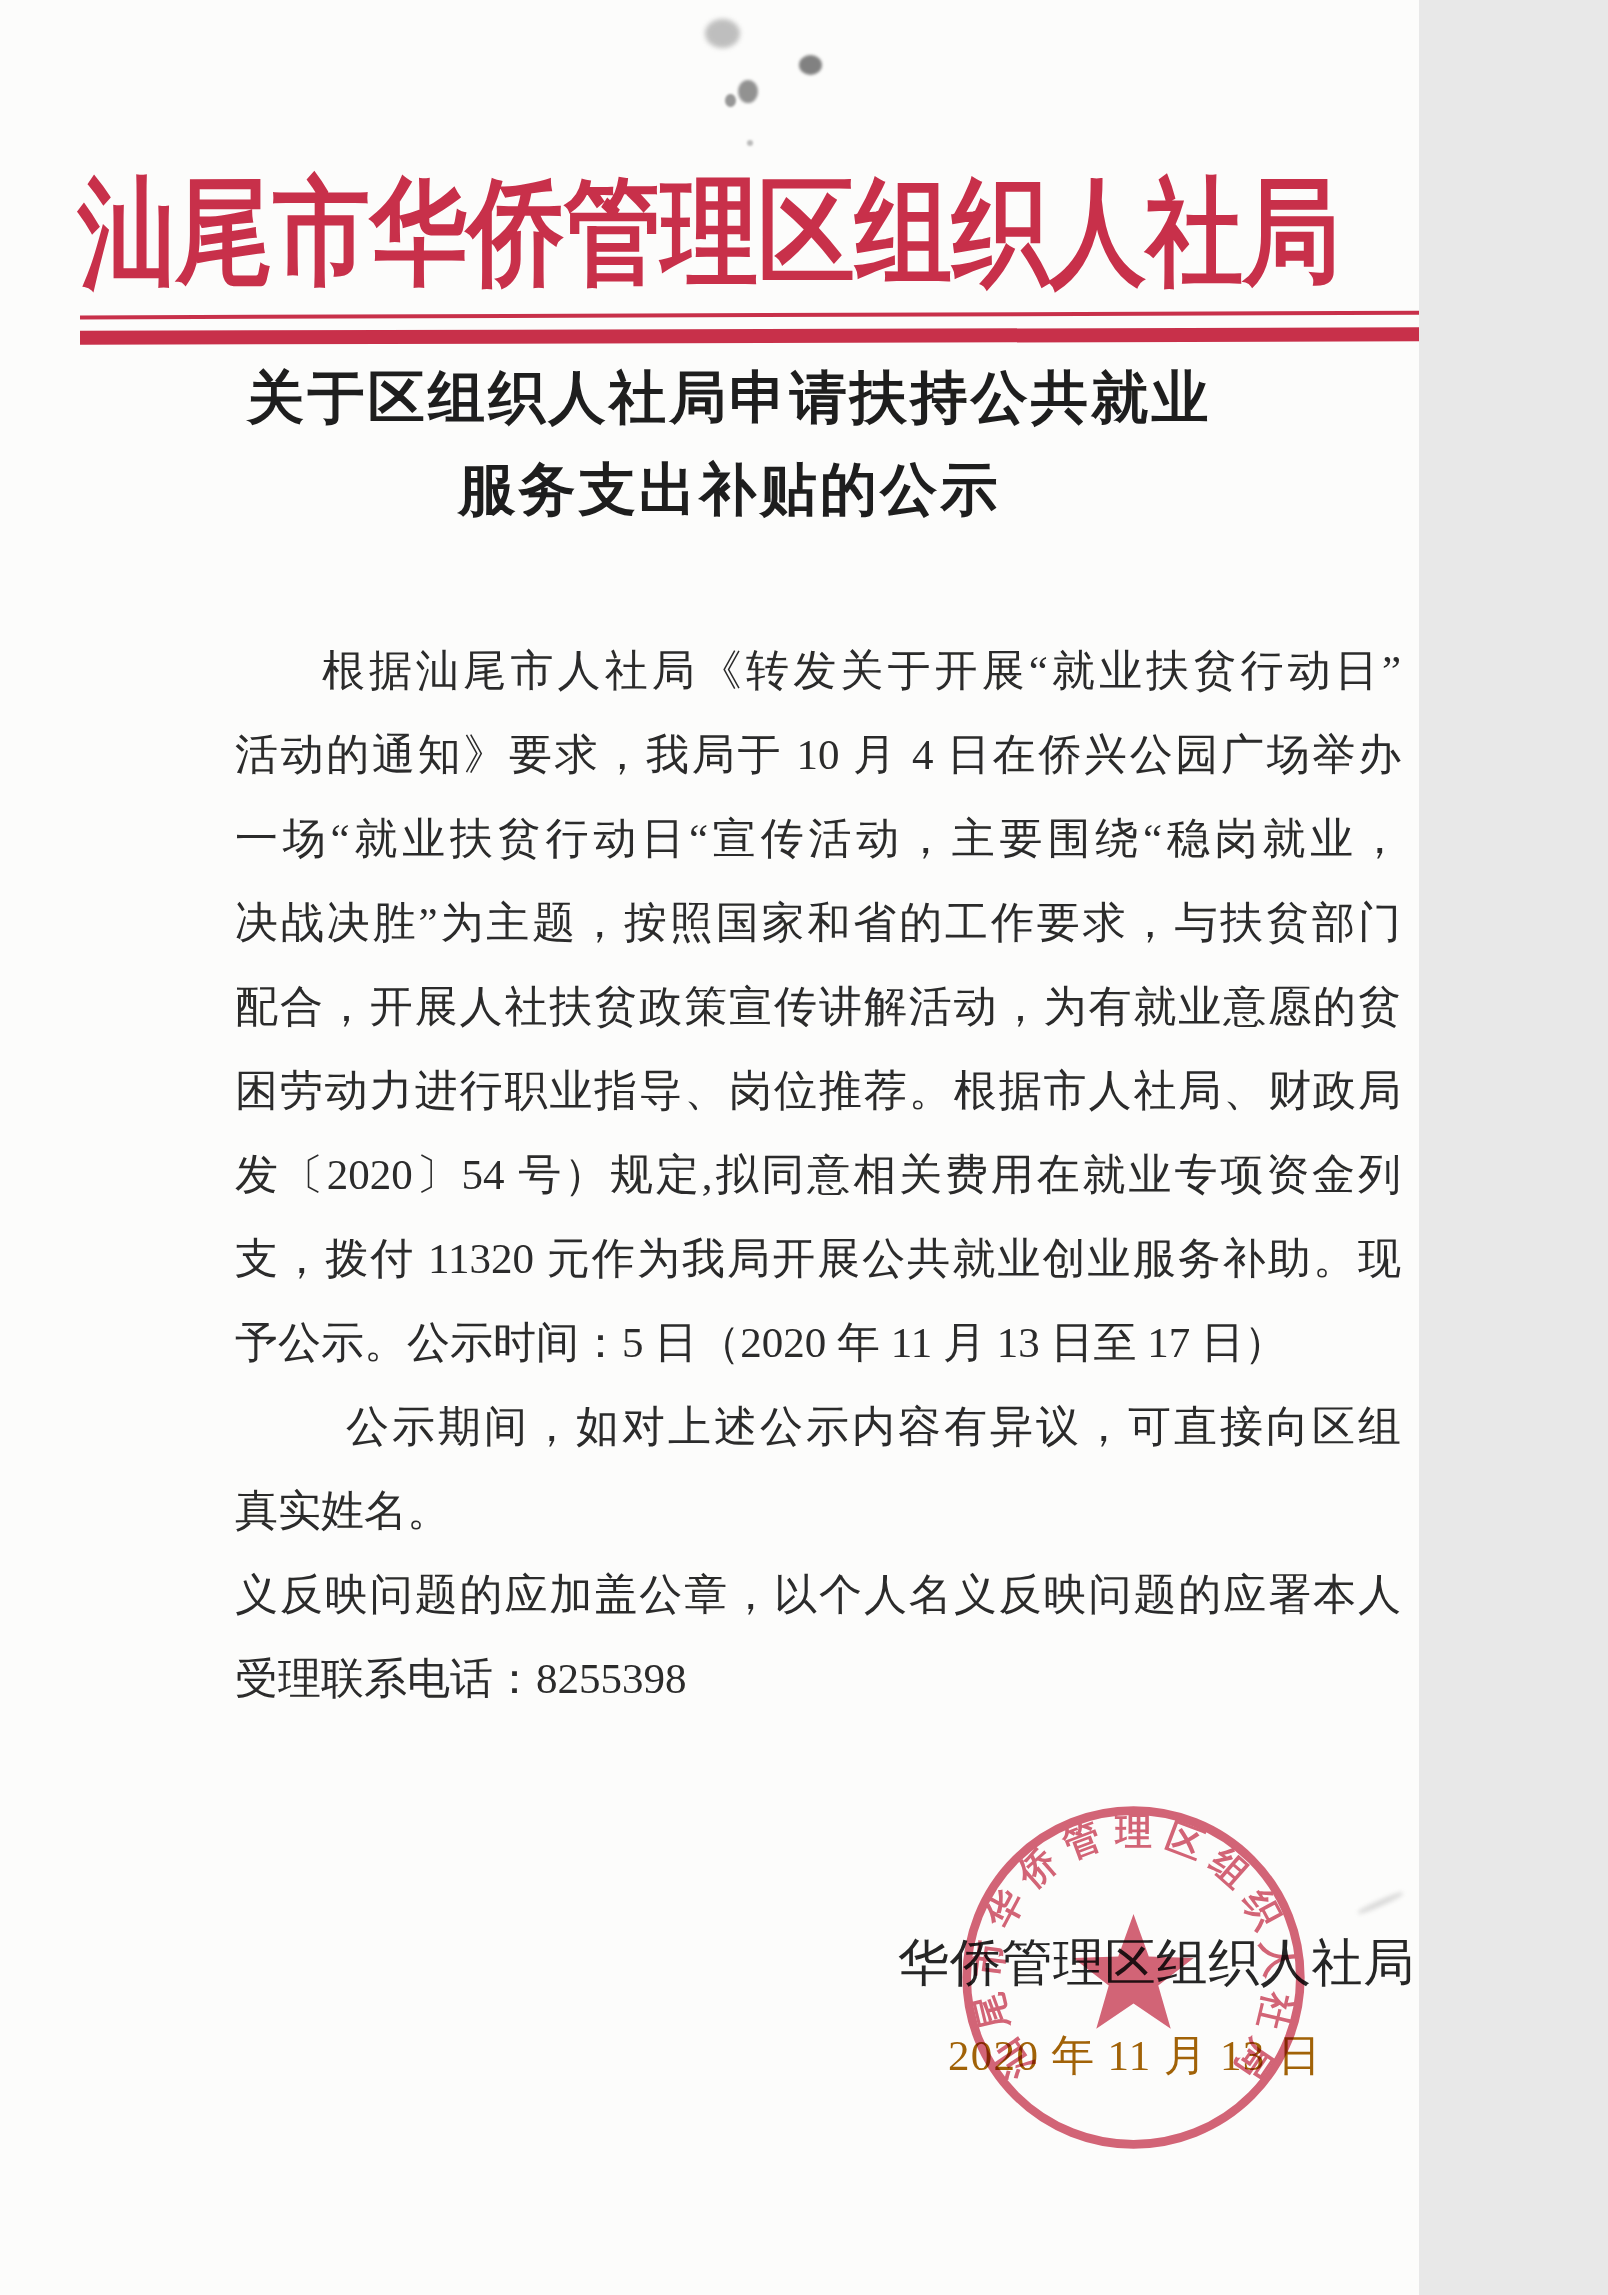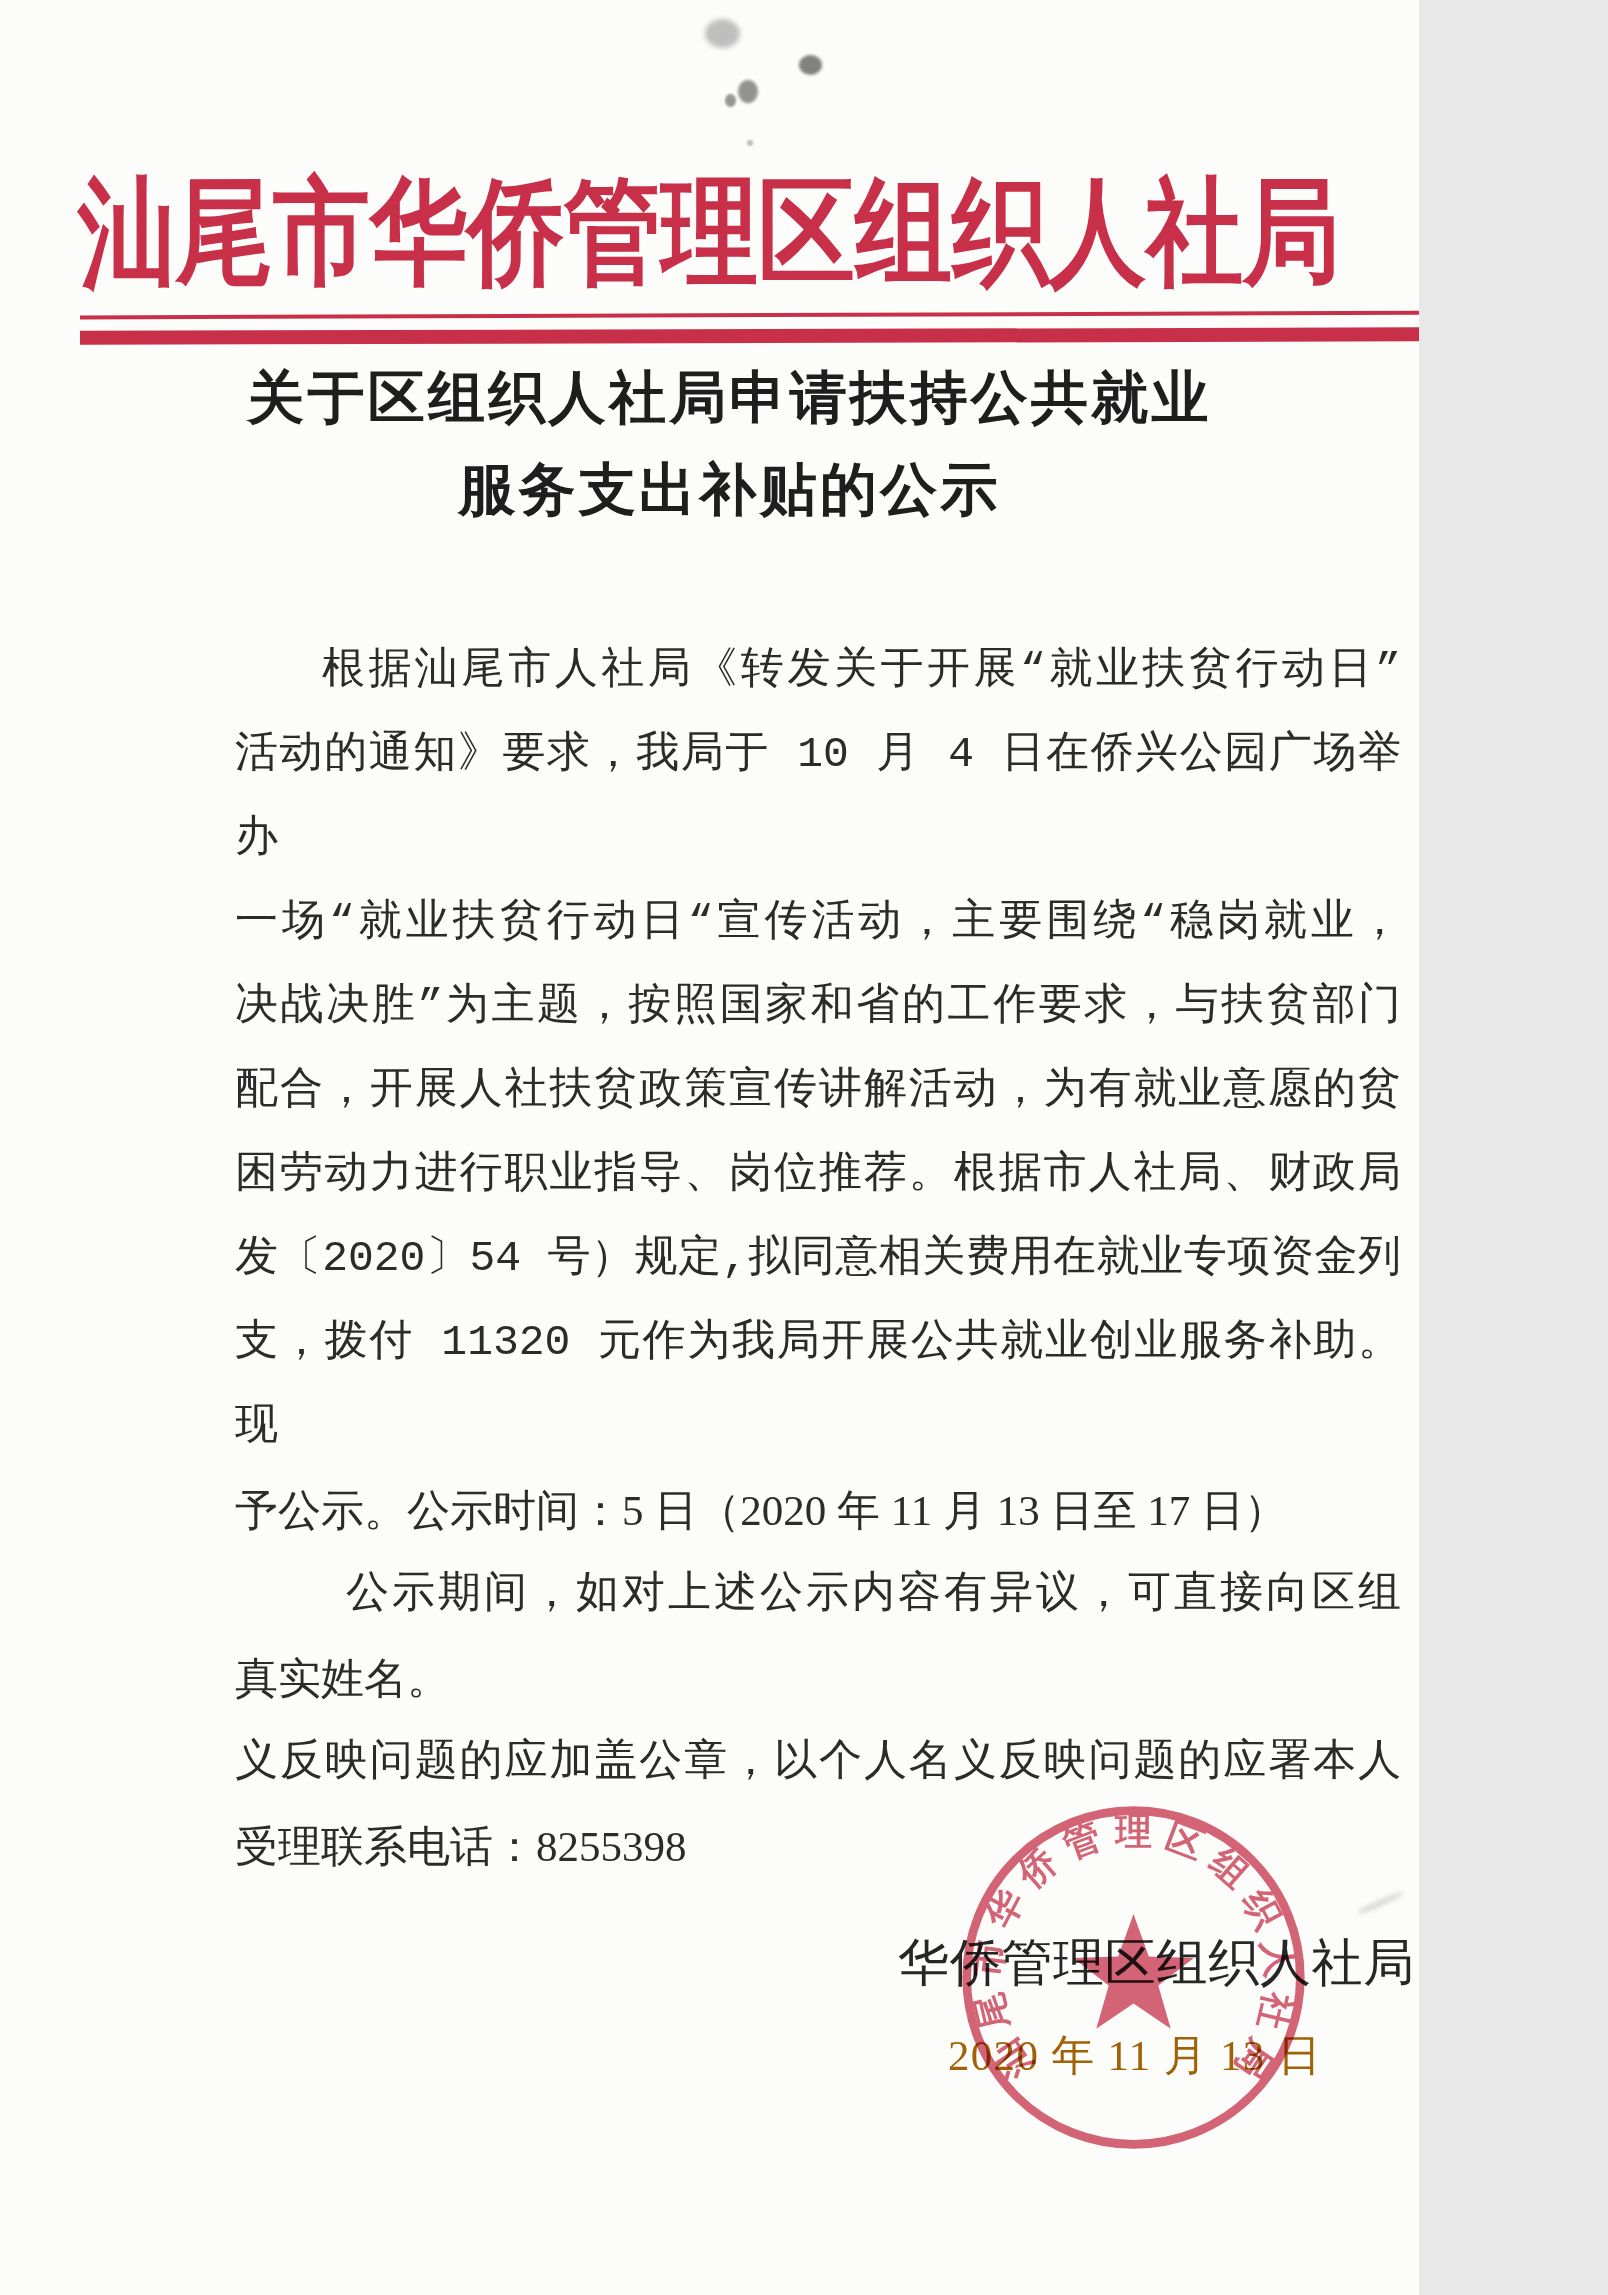--- a/index.html
+++ b/index.html
@@ -32,21 +32,21 @@
     font-size:57px;font-weight:700;color:#1e1e1e;
     line-height:92px;letter-spacing:3.3px;
     transform:translateX(20px);
   }
   
   .body-block{
     position:absolute;left:235px;top:629px;width:1166px;
     font-size:43px;line-height:84px;color:#2b2b2b;
   }
   .bline{width:100%;}
-  .just{text-align:justify;text-align-last:justify;text-justify:inter-ideograph;font-family:Liberation Mono, monospace;}
+  .just{text-align:justify;text-align-last:justify;text-justify:inter-ideograph;}
   .ind2{text-indent:87px;}
   .ind25{text-indent:111px;}
   
   .sig{
     position:absolute;left:898px;top:1938px;
     font-size:51px;color:#262626;letter-spacing:0.7px;
     line-height:1;white-space:nowrap;z-index:2;
   }
   .sig-date{
     position:absolute;left:948px;top:2034px;

